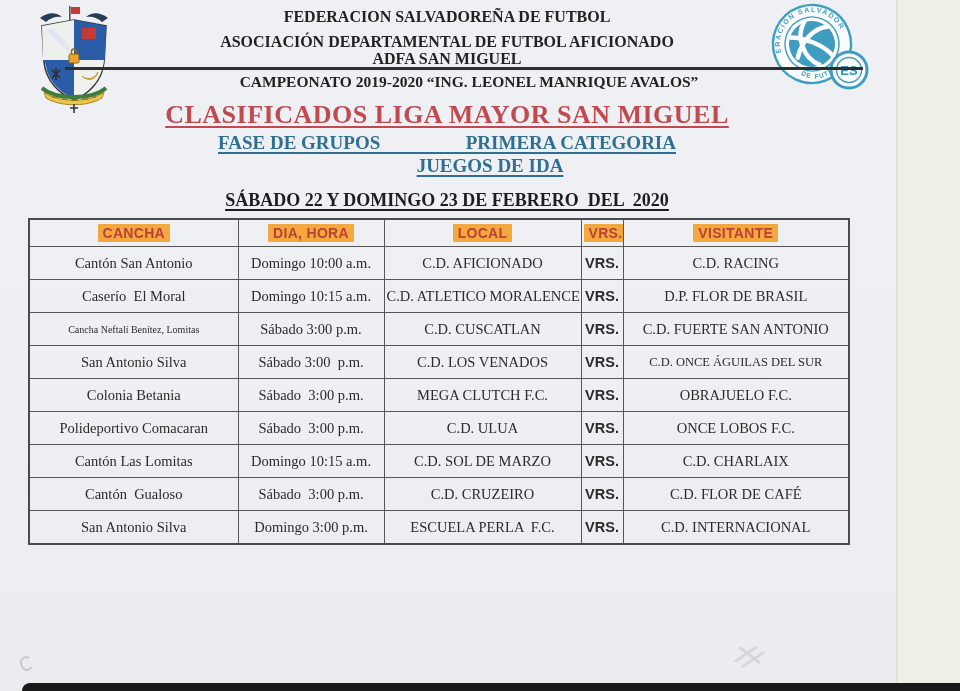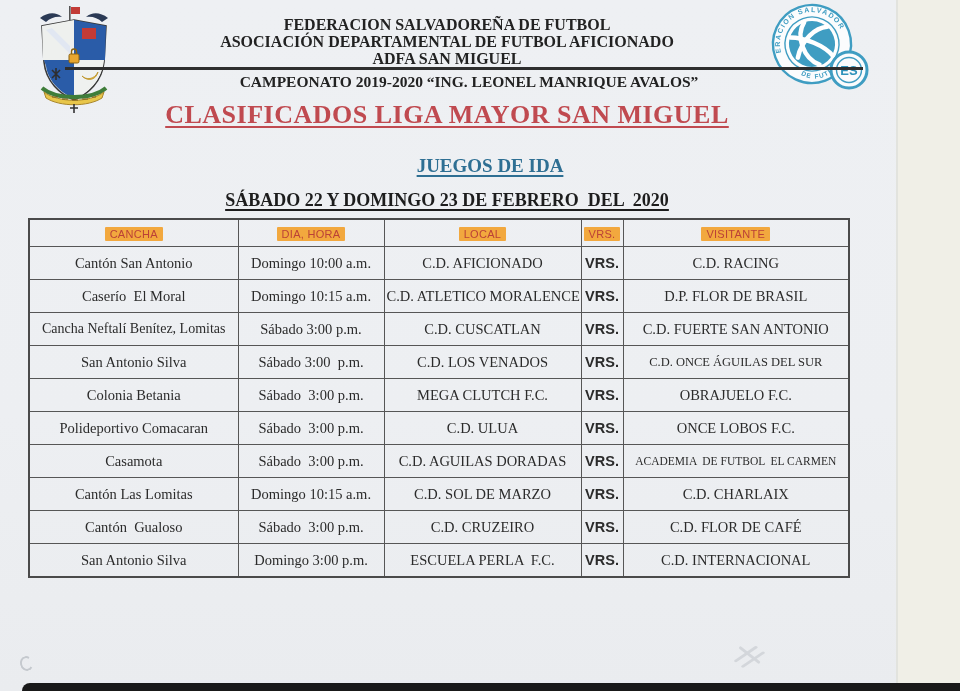--- a/index.html
+++ b/index.html
@@ -17,21 +17,21 @@
   .mark-c{position:absolute;left:20px;top:656px;width:9px;height:11px;border:2px solid #a7adb4;
     border-right-color:transparent;border-radius:50%;opacity:.55;transform:rotate(-15deg);}
   .smudge{position:absolute;left:736px;top:644px;width:26px;height:30px;opacity:.28;transform:rotate(38deg);}
   .smudge i{position:absolute;background:#9aa0a8;width:3px;height:26px;border-radius:2px;}
   .smudge i:nth-child(1){left:6px;transform:skewX(-18deg);}
   .smudge i:nth-child(2){left:15px;transform:skewX(-18deg);}
   .smudge i:nth-child(3){left:-2px;top:10px;width:26px;height:3px;}
 
   
   .cline{position:absolute;left:0;width:894px;text-align:center;font-weight:bold;white-space:pre;}
-  .h1{top:16px;font-size:16px;}
+  .h1{top:8px;font-size:16px;}
   .h2{top:33px;font-size:16px;}
   .h3{top:50px;font-size:16px;}
   .rule{position:absolute;left:65px;top:67px;width:798px;height:3px;background:#2e2e2e;}
   .campeonato{top:73px;font-size:15.5px;margin-left:22px;}
   .main-title{top:100px;font-size:26px;letter-spacing:.5px;color:#c04a50;
     text-decoration:underline;text-decoration-thickness:2px;text-underline-offset:3px;}
   .phase{top:132px;font-size:19px;color:#2e6f93;
     text-decoration:underline;text-decoration-thickness:1.5px;text-underline-offset:3px;}
   .round{top:155px;font-size:19px;color:#2e6f93;
     text-decoration:underline;text-decoration-thickness:1.5px;text-underline-offset:3px;padding-left:43px;}
@@ -41,21 +41,21 @@
   
   table.fixtures{position:absolute;left:28px;top:218px;width:820px;border-collapse:collapse;
     table-layout:fixed;}
   table.fixtures th,table.fixtures td{border:1px solid #565656;text-align:center;vertical-align:middle;
     padding:0 2px;white-space:pre;overflow:hidden;}
   table.fixtures{border:2px solid #4a4a4a;}
   table.fixtures th{height:26px;font-weight:normal;}
   table.fixtures td{height:32px;font-size:14.5px;color:#2b2b2b;}
   .hl{display:inline-block;background:#f2a83e;color:#bb4137;
     font-family:"Liberation Sans","DejaVu Sans",sans-serif;
-    font-size:11px;font-weight:normal;letter-spacing:.3px;padding:1px 5px;border-radius:1px;}
+    font-size:14px;font-weight:bold;letter-spacing:.3px;padding:1px 5px;border-radius:1px;}
   td.c-local,td.c-visit{font-size:13.5px;}
   td.c-vrs{font-family:"Liberation Sans","DejaVu Sans",sans-serif;font-size:10.5px;font-weight:bold;color:#222;}
 
   
   .logo-left{position:absolute;left:26px;top:4px;}
   .logo-right{position:absolute;left:766px;top:0px;}
 </style>
 </head>
 <body>
 
@@ -126,20 +126,21 @@
     </g>
   </svg>
 
   <div class="cline h1">FEDERACION SALVADOREÑA DE FUTBOL</div>
   <div class="cline h3">ADFA SAN MIGUEL</div>
   <div class="cline h2">ASOCIACIÓN DEPARTAMENTAL DE FUTBOL AFICIONADO</div>
   <div class="rule"></div>
   <div class="cline campeonato">CAMPEONATO 2019-2020 “ING. LEONEL MANRIQUE AVALOS”</div>
 
   <div class="cline main-title">CLASIFICADOS LIGA MAYOR SAN MIGUEL</div>
+  <div class="cline phase">FASE DE GRUPOS                  PRIMERA CATEGORIA</div>
   <div class="cline round">JUEGOS DE IDA</div>
   <div class="cline dateline">SÁBADO 22 Y DOMINGO 23 DE FEBRERO  DEL  2020</div>
 
   <table class="fixtures">
     <colgroup>
       <col style="width:209px">
         <col style="width:146px">
         <col style="width:197px">
       <col style="width:42px">
         <col style="width:226px">
@@ -162,21 +163,21 @@
         <td class="c-visit">C.D. RACING</td>
       </tr>
       <tr>
         <td class="c-cancha">Caserío  El Moral</td>
         <td class="c-dia">Domingo 10:15 a.m.</td>
         <td class="c-local">C.D. ATLETICO MORALENCE</td>
         <td class="c-vrs">VRS.</td>
         <td class="c-visit">D.P. FLOR DE BRASIL</td>
       </tr>
       <tr>
-        <td class="c-cancha" style="font-size:14px">Cancha Neftalí Benítez, Lomitas</td>
+        <td class="c-cancha" style="font-size:10px">Cancha Neftalí Benítez, Lomitas</td>
         <td class="c-dia">Sábado 3:00 p.m.</td>
         <td class="c-local">C.D. CUSCATLAN</td>
         <td class="c-vrs">VRS.</td>
         <td class="c-visit">C.D. FUERTE SAN ANTONIO</td>
       </tr>
       <tr>
         <td class="c-cancha">San Antonio Silva</td>
         <td class="c-dia">Sábado 3:00  p.m.</td>
         <td class="c-local">C.D. LOS VENADOS</td>
         <td class="c-vrs">VRS.</td>
@@ -190,27 +191,20 @@
         <td class="c-visit">OBRAJUELO F.C.</td>
       </tr>
       <tr>
         <td class="c-cancha">Polideportivo Comacaran</td>
         <td class="c-dia">Sábado  3:00 p.m.</td>
         <td class="c-local">C.D. ULUA</td>
         <td class="c-vrs">VRS.</td>
         <td class="c-visit">ONCE LOBOS F.C.</td>
       </tr>
       <tr>
-        <td class="c-cancha">Casamota</td>
-        <td class="c-dia">Sábado  3:00 p.m.</td>
-        <td class="c-local">C.D. AGUILAS DORADAS</td>
-        <td class="c-vrs">VRS.</td>
-        <td class="c-visit" style="font-size:11.5px">ACADEMIA  DE FUTBOL  EL CARMEN</td>
-      </tr>
-      <tr>
         <td class="c-cancha">Cantón Las Lomitas</td>
         <td class="c-dia">Domingo 10:15 a.m.</td>
         <td class="c-local">C.D. SOL DE MARZO</td>
         <td class="c-vrs">VRS.</td>
         <td class="c-visit">C.D. CHARLAIX</td>
       </tr>
       <tr>
         <td class="c-cancha">Cantón  Gualoso</td>
         <td class="c-dia">Sábado  3:00 p.m.</td>
         <td class="c-local">C.D. CRUZEIRO</td>

